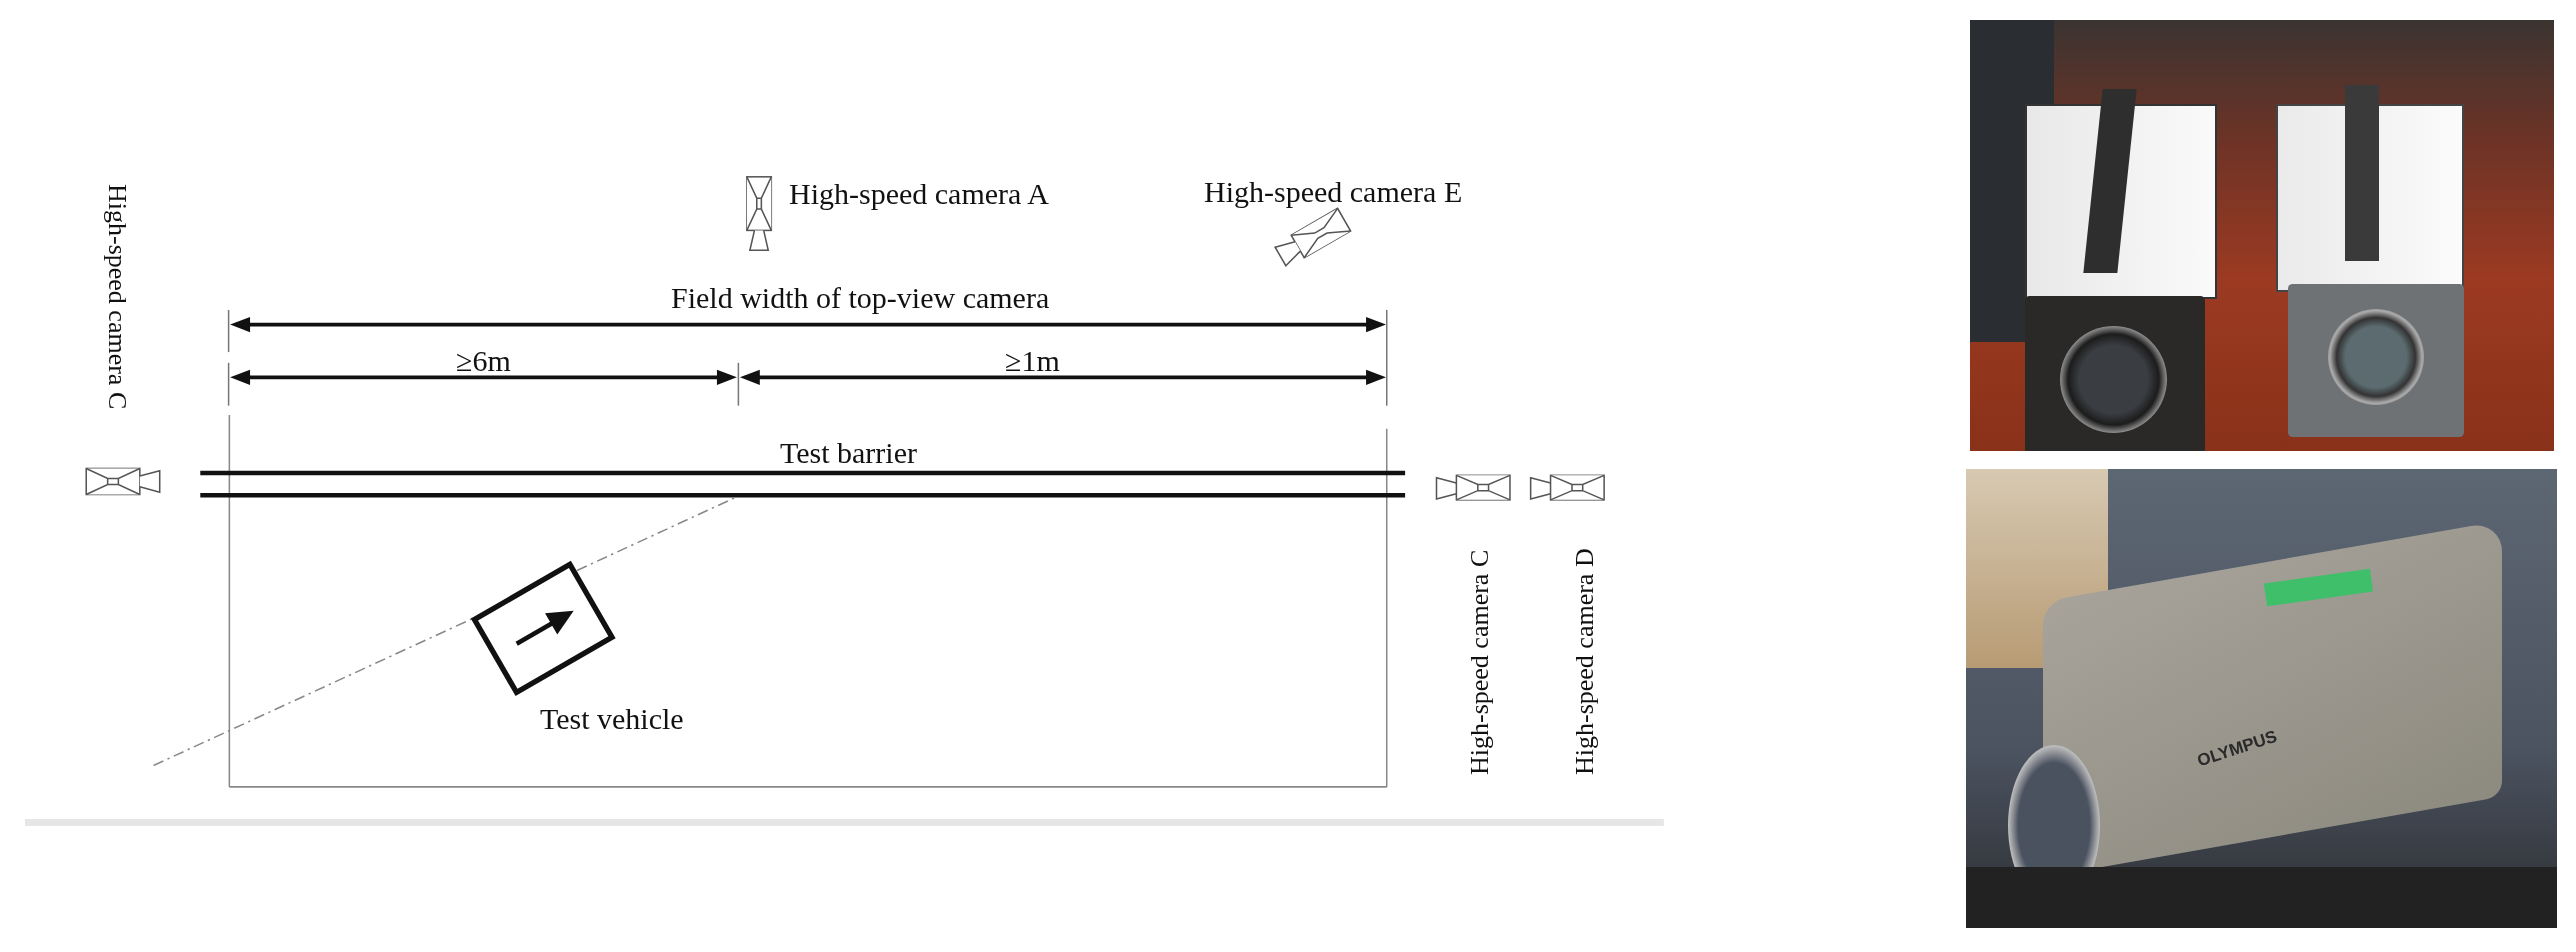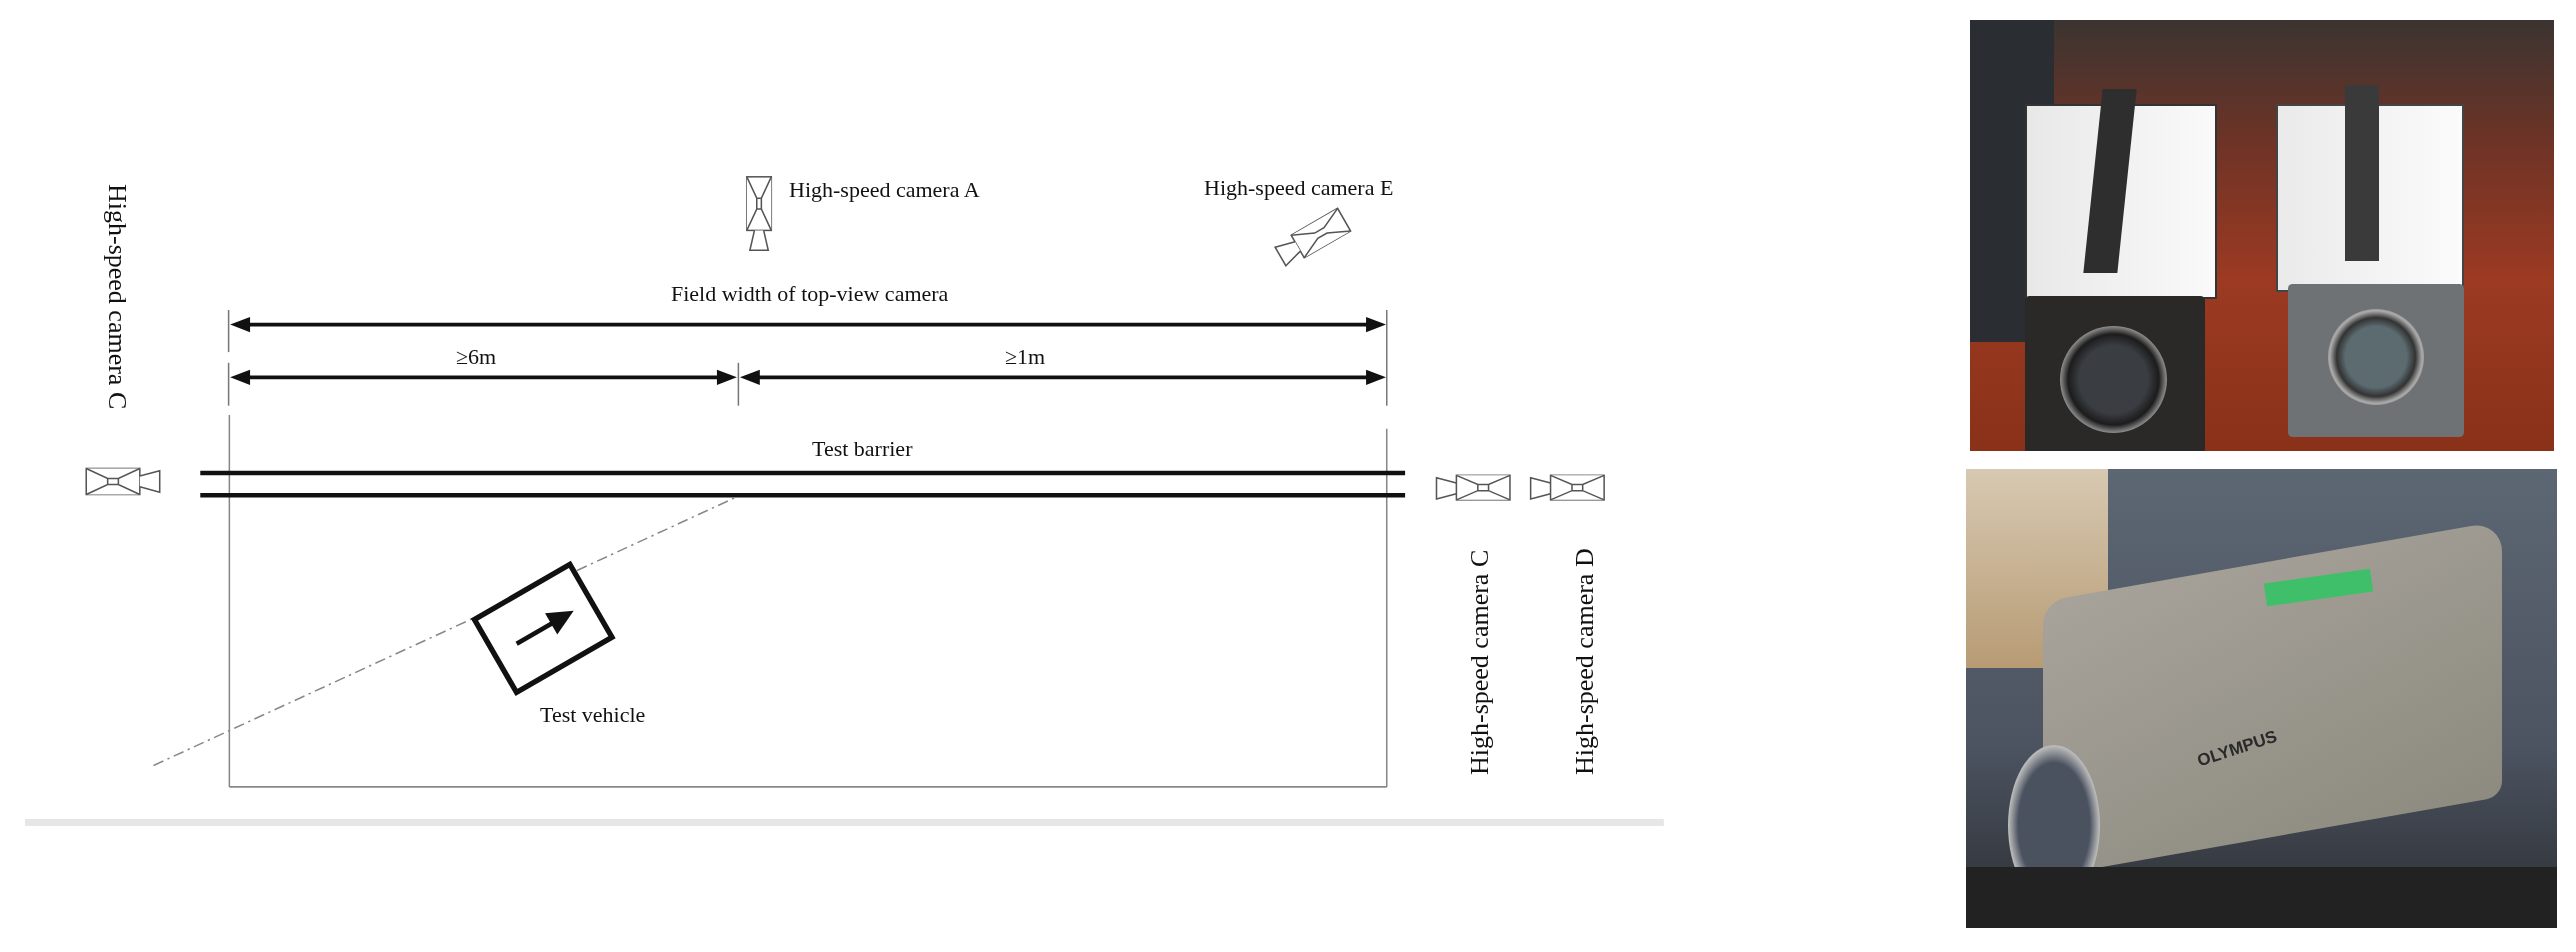--- a/index.html
+++ b/index.html
@@ -1,17 +1,17 @@
 <!DOCTYPE html>
 <html style="font-size:12.3px"><head>
 <meta charset="utf-8">
 <style>
   html,body{margin:0;padding:0;background:#fff;}
   body{width:2576px;height:953px;position:relative;overflow:hidden;font-family:"Liberation Serif",serif;color:#111;}
-  .lbl{position:absolute;font-size:22px;white-space:nowrap;line-height:1;}
+  .lbl{position:absolute;font-size:30px;white-space:nowrap;line-height:1;}
   .vlbl{position:absolute;font-size:26px;white-space:nowrap;line-height:1;transform-origin:left top;}
   svg.diagram{position:absolute;left:0;top:0;}
   .photo{position:absolute;overflow:hidden;}
   .brand{position:absolute;font-family:"Liberation Sans",sans-serif;font-weight:bold;font-size:17px;color:#2a2a2a;transform:rotate(-18deg);}
 </style>
 </head>
 <body>
 
 <svg class="diagram" width="1685" height="842" viewBox="0 0 2200 1100">
   <defs>
@@ -91,21 +91,21 @@
   </g>
 
   <rect x="32" y="1070" width="2141" height="9" fill="#e6e6e6"></rect>
 </svg>
 
 <div class="lbl" style="left:789px;top:179px;">High-speed camera A</div>
 <div class="lbl" style="left:1204px;top:177px;font-family:Liberation Serif, serif;">High-speed camera E</div>
 <div class="lbl" style="left:643px;top:283px;margin-left:28px;">Field width of top-view camera</div>
 <div class="lbl" style="left:456px;top:346px;text-align:center;">≥6m</div>
 <div class="lbl" style="left:1005px;top:346px;">≥1m</div>
-<div class="lbl" style="left:812px;top:438px;">Test barrier</div>
+<div class="lbl" style="left:780px;top:438px;">Test barrier</div>
 <div class="lbl" style="left:540px;top:704px;text-align:center;">Test vehicle</div>
 
 <div class="vlbl" style="left:130px;top:184px;transform:rotate(90deg);">High-speed camera C</div>
 <div class="vlbl" style="left:1467px;top:775px;transform:rotate(-90deg);">High-speed camera C</div>
 <div class="vlbl" style="left:1572px;top:775px;transform:rotate(-90deg);">High-speed camera D</div>
 
 <div class="photo" style="left:1970px;top:20px;width:584px;height:431px;background:linear-gradient(180deg,#3b3431 0%,#6d3326 28%,#9c3a22 60%,#8a3119 100%);">
   <div style="position:absolute;left:0;top:0;width:84px;height:322px;background:#2a2d31;"></div>
   <div style="position:absolute;left:55px;top:84px;width:188px;height:191px;background:linear-gradient(90deg,#e8e8e8,#fafafa);border:2.3px solid #333;"></div>
   <div style="position:absolute;left:55px;top:276px;width:180px;height:161px;background:#2b2928;border-radius:4.6px;"></div>

